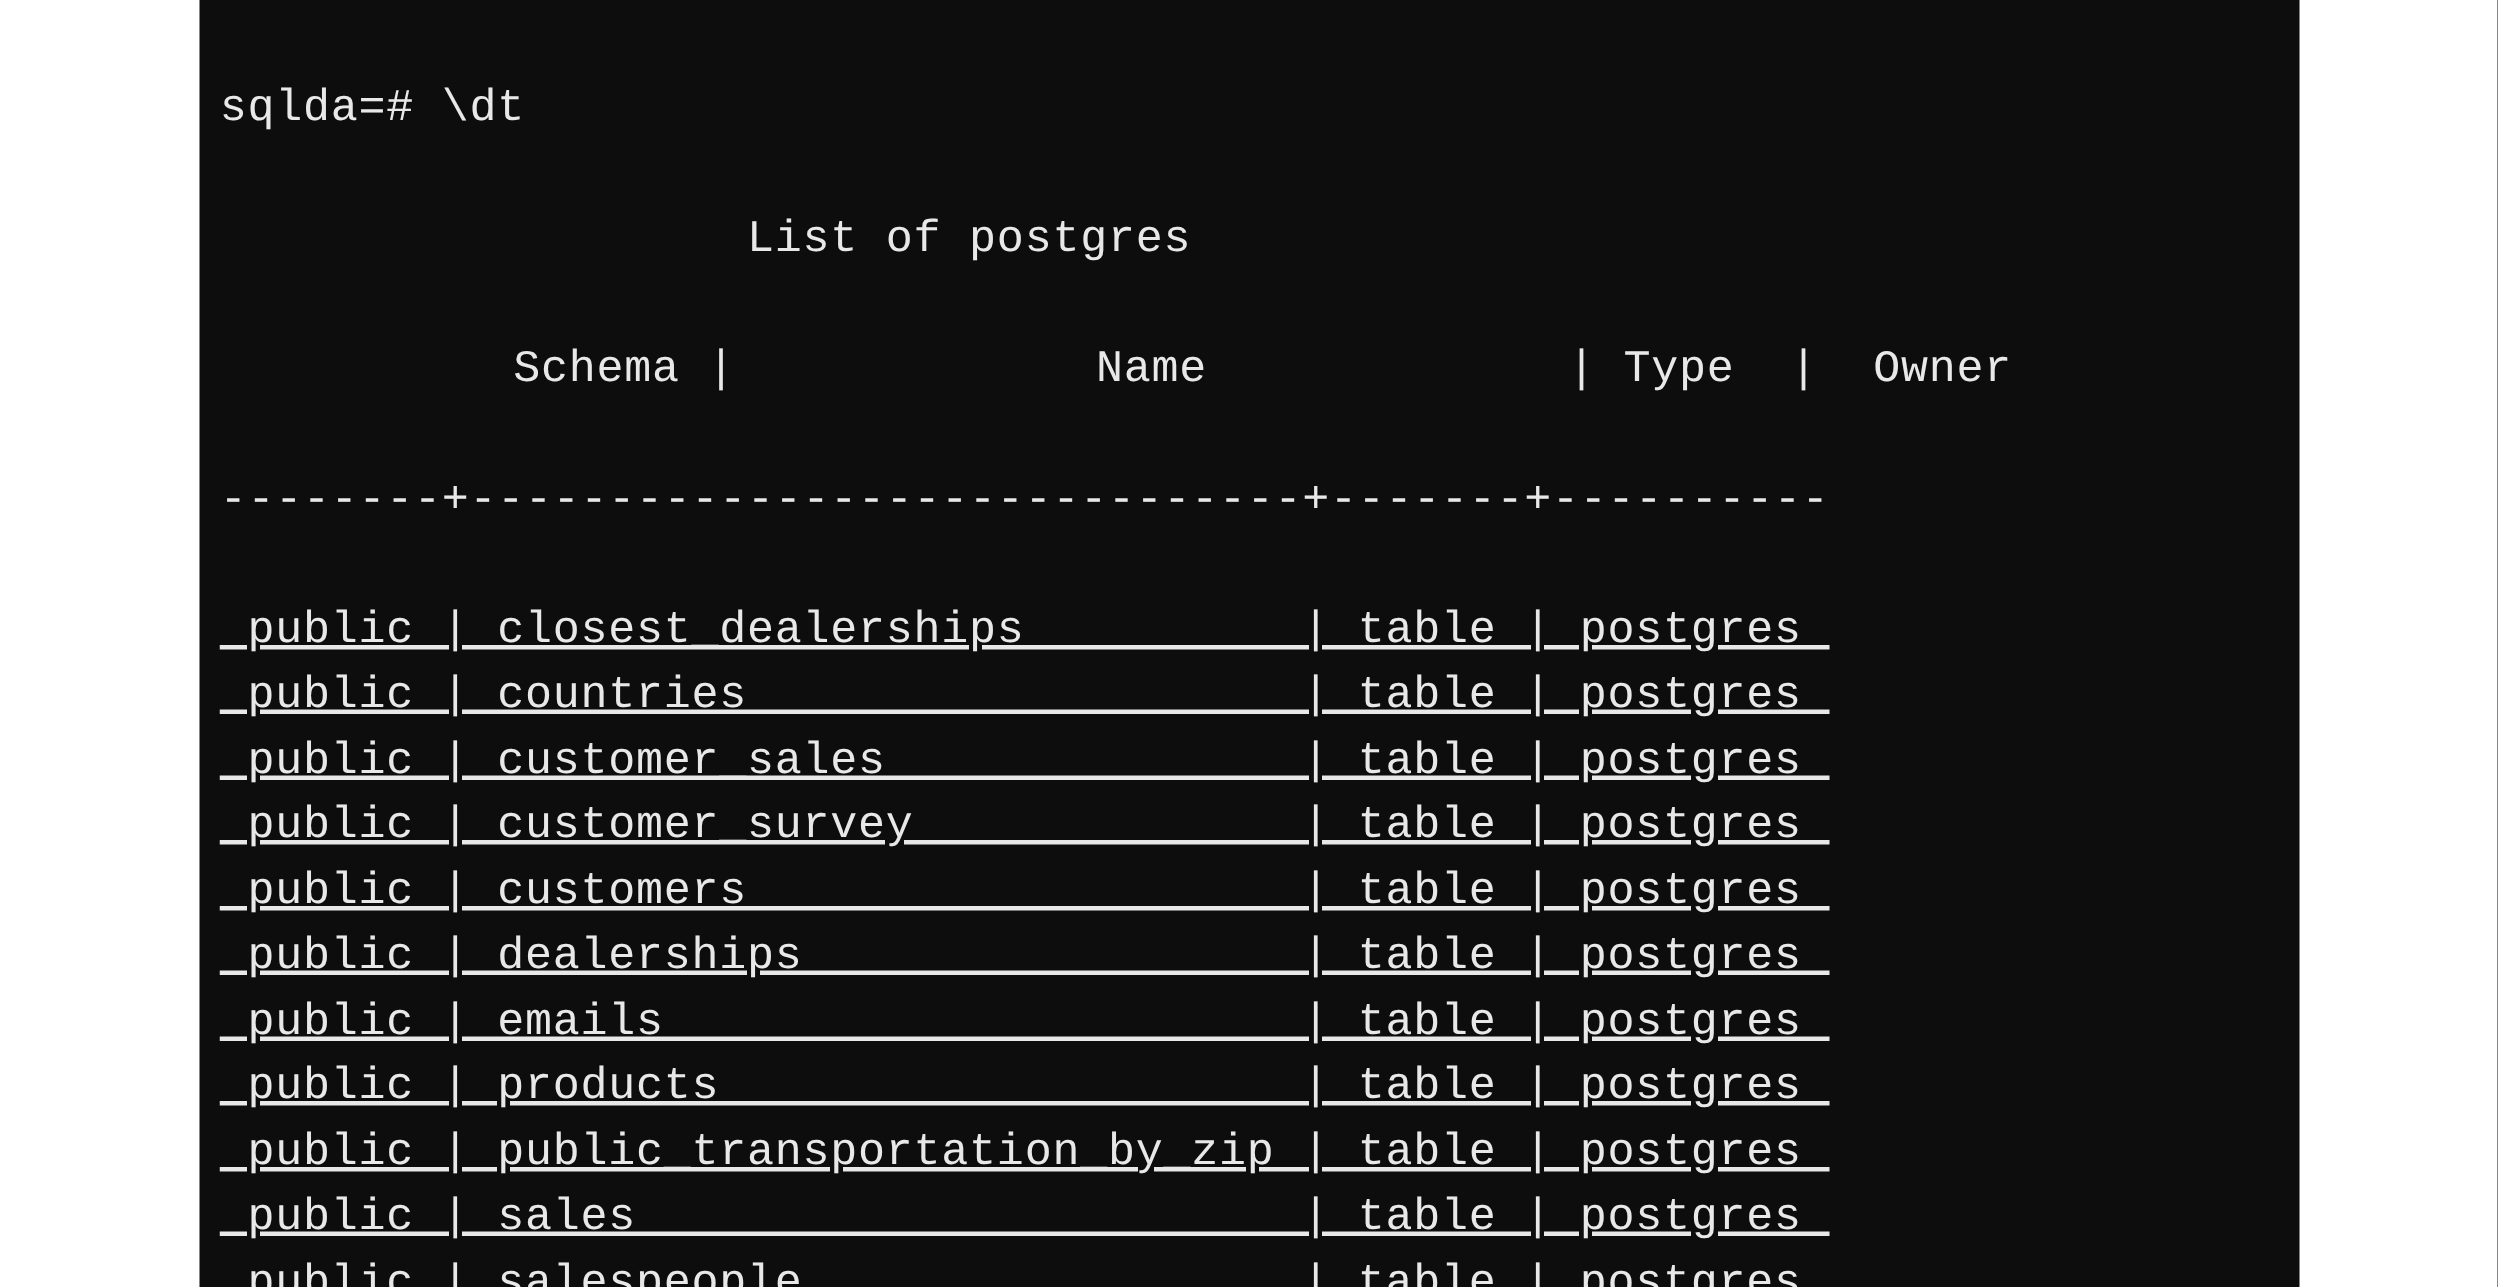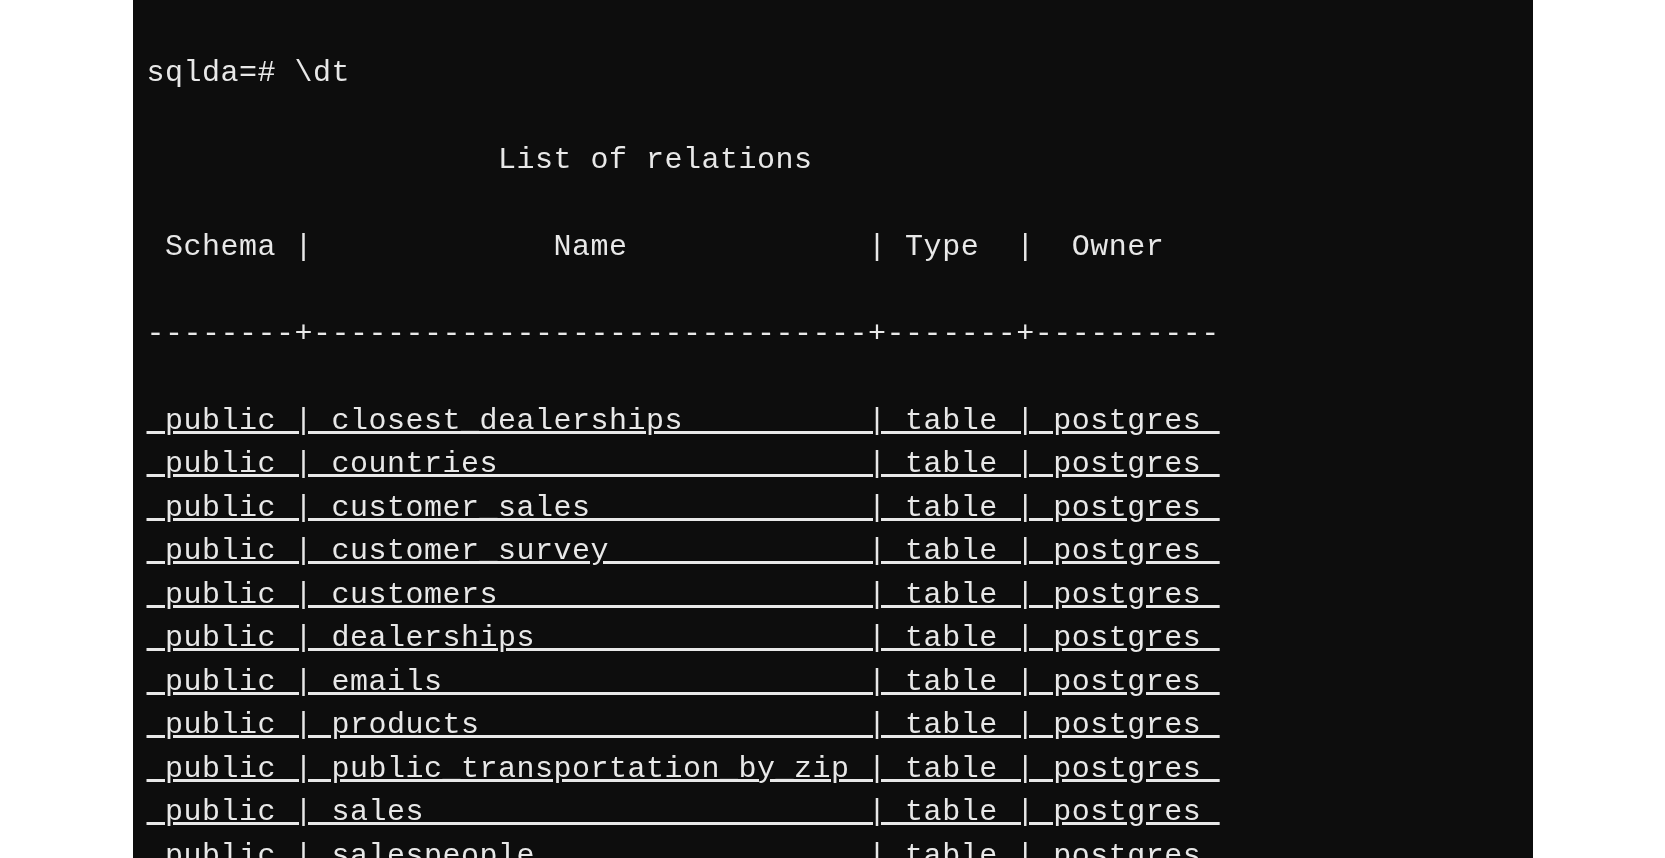--- a/index.html
+++ b/index.html
@@ -27,32 +27,33 @@
       width: 1400px;
     }
     .prompt-line {
       white-space: pre;
     }
     .title-line {
       white-space: pre;
     }
     .header-line {
       white-space: pre;
+      text-align: center;
     }
     .divider-line {
       white-space: pre;
     }
     .data-row {
       white-space: pre;
       text-decoration: underline;
     }
   </style>
 </head>
 <body>
 
 <div class="terminal">
 <div class="prompt-line">sqlda=# \dt</div>
-<div class="title-line">                   List of relations</div>
+<div class="title-line">                   List of postgres</div>
 <div class="header-line"> Schema |             Name             | Type  |  Owner</div>
 <div class="divider-line">--------+------------------------------+-------+----------</div>
 <div id="rows-container"><div class="data-row"> public | closest_dealerships          | table | postgres </div><div class="data-row"> public | countries                    | table | postgres </div><div class="data-row"> public | customer_sales               | table | postgres </div><div class="data-row"> public | customer_survey              | table | postgres </div><div class="data-row"> public | customers                    | table | postgres </div><div class="data-row"> public | dealerships                  | table | postgres </div><div class="data-row"> public | emails                       | table | postgres </div><div class="data-row"> public | products                     | table | postgres </div><div class="data-row"> public | public_transportation_by_zip | table | postgres </div><div class="data-row"> public | sales                        | table | postgres </div><div class="data-row"> public | salespeople                  | table | postgres </div></div>
 
 </div>
 
 </body></html>

